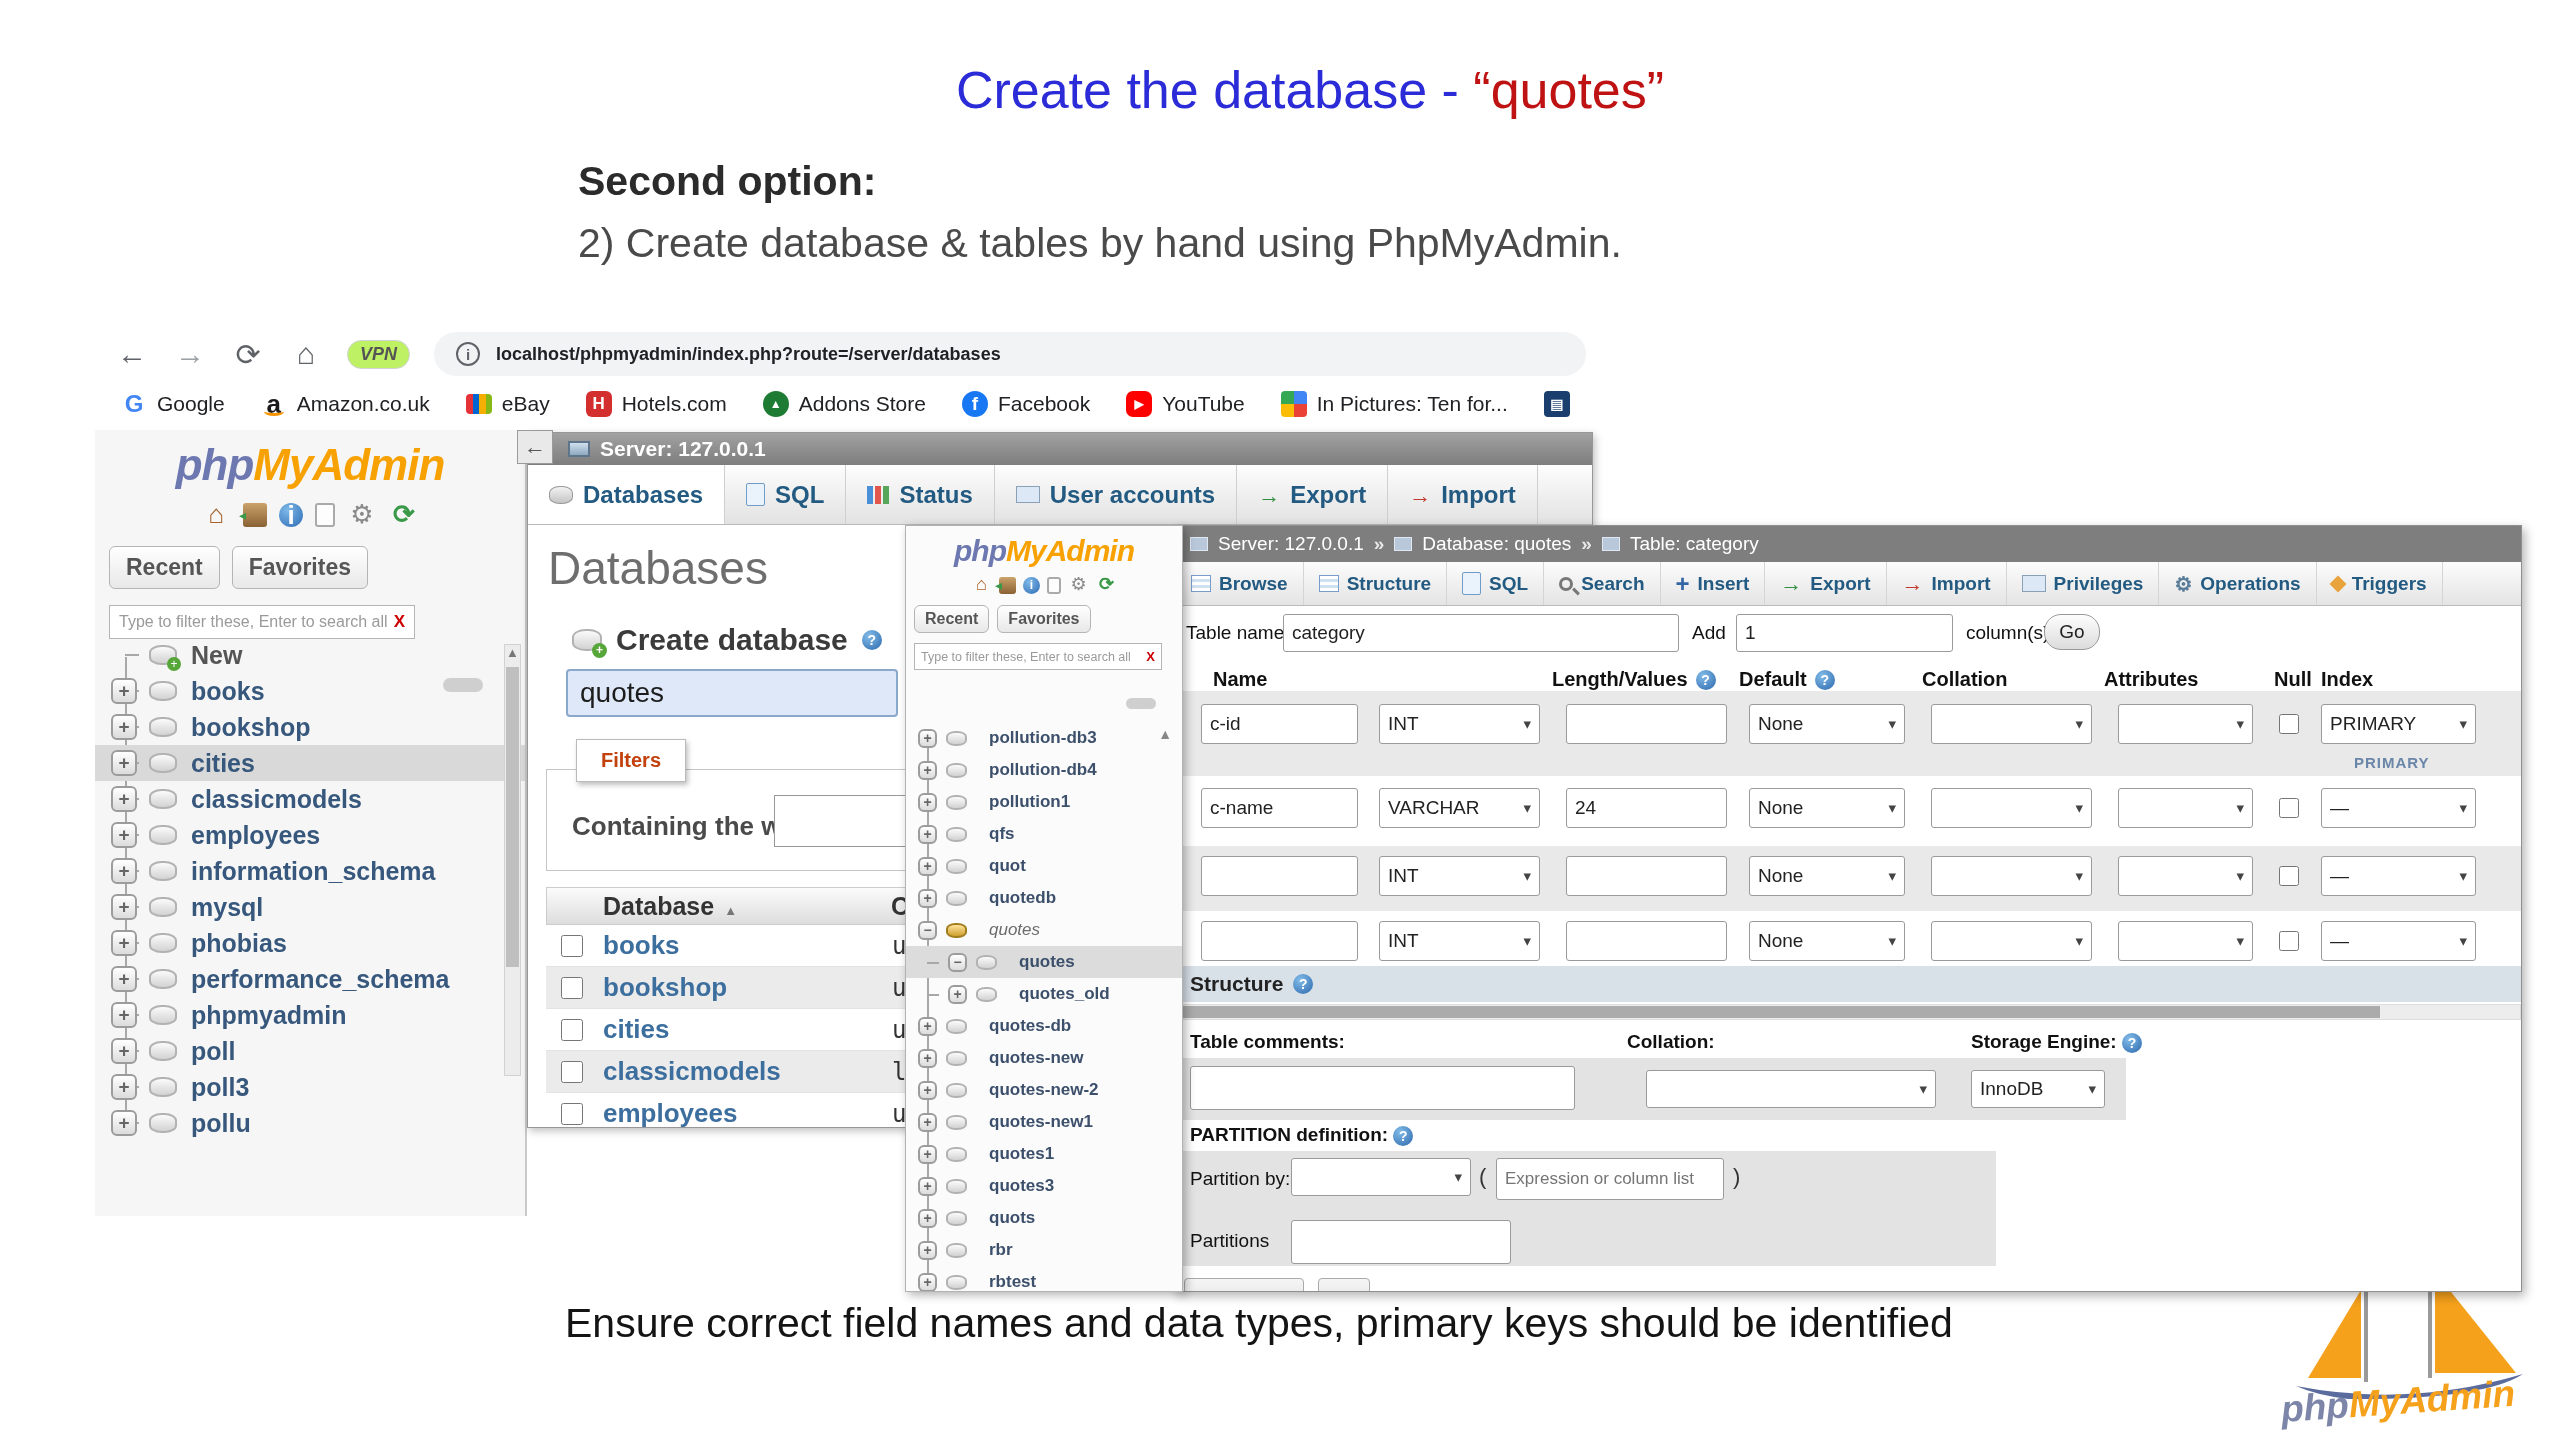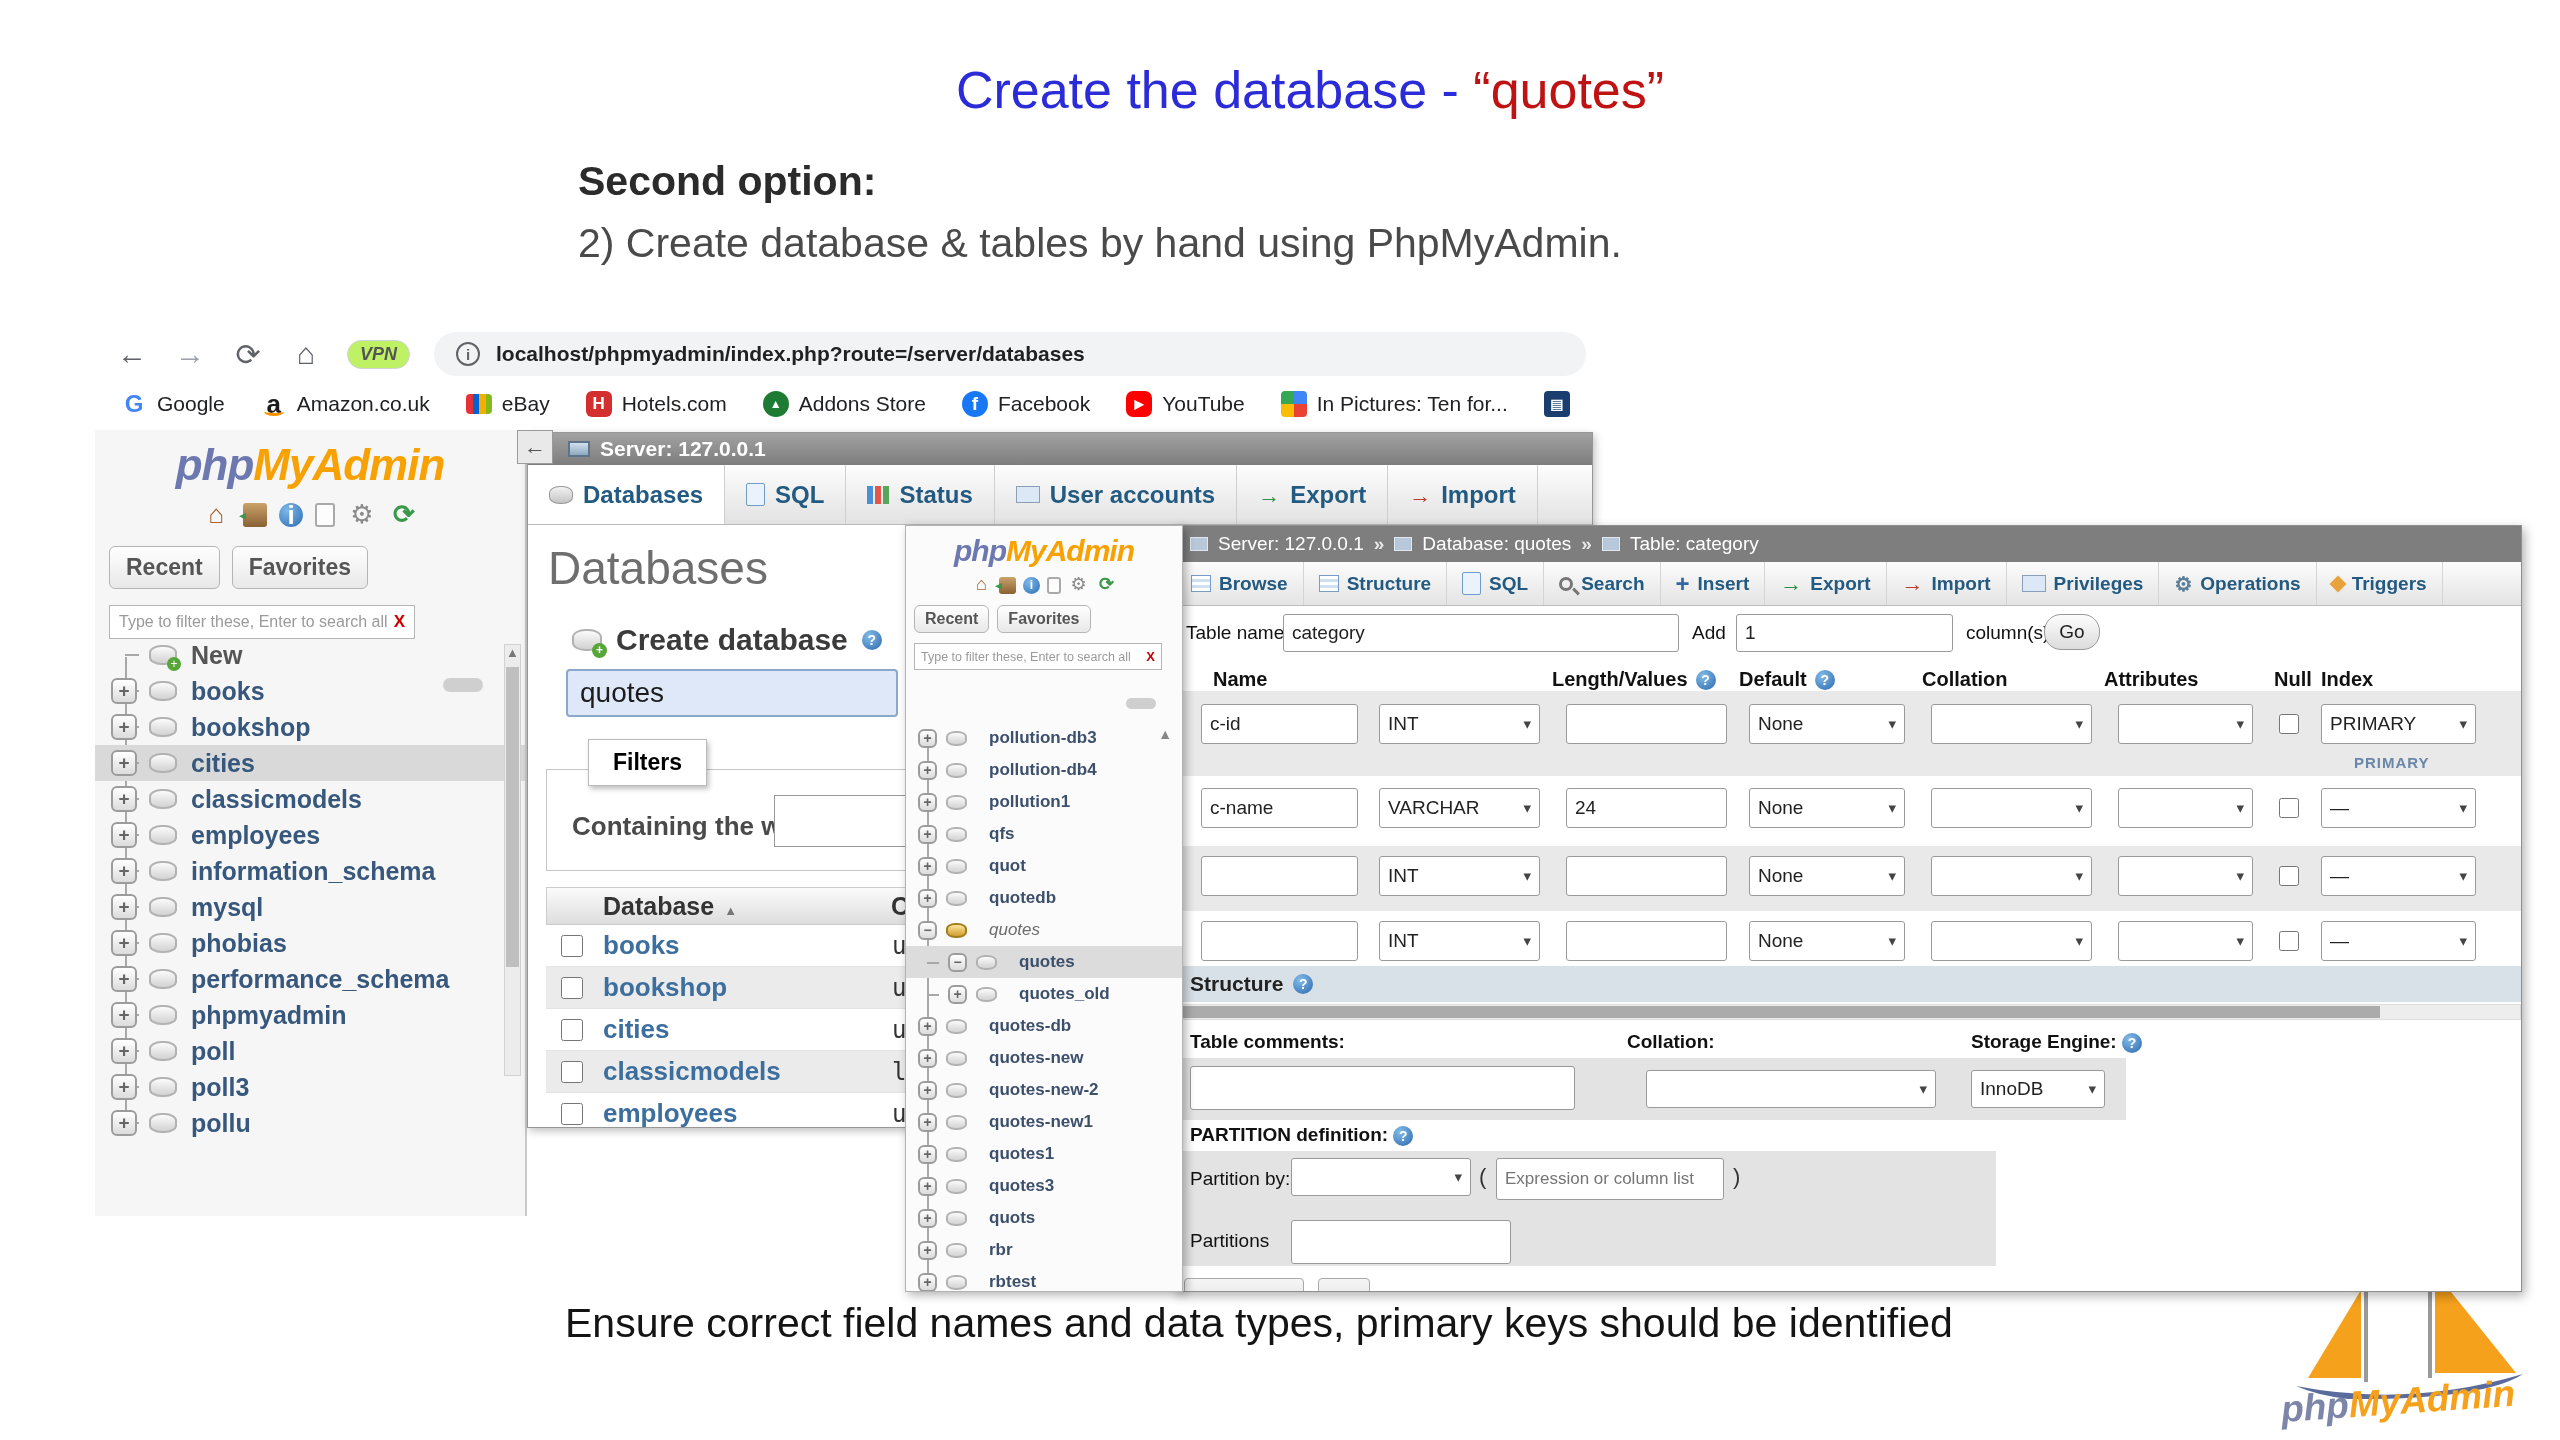--- a/index.html
+++ b/index.html
@@ -15,21 +15,21 @@
   .footer-note { position:absolute; left:565px; top:1300px; font-size:41px; color:#141414; }
 
   
   .browser { position:absolute; left:95px; top:328px; width:1497px; height:100px; background:#fff; }
   .btoolbar { height:52px; display:flex; align-items:center; gap:24px; padding-left:20px; }
   .nav-ic { font-size:30px; color:#5f6368; width:34px; text-align:center; }
   .nav-ic.dim { color:#9aa0a6; }
   .vpn { background:#bef264; border:1px solid #cfd2d6; border-radius:18px; padding:3px 12px; font-size:18px; font-weight:bold; font-style:italic; color:#555; }
   .addr { flex:1; height:44px; background:#f1f3f4; border-radius:22px; display:flex; align-items:center; gap:16px; padding:0 22px; margin-right:6px; }
   .info-ic { width:24px; height:24px; border:2px solid #5f6368; border-radius:50%; color:#5f6368; font-size:15px; font-weight:bold; display:flex; align-items:center; justify-content:center; flex:0 0 auto; }
-  .url { font-size:21px; color:#202124; font-weight:bold; white-space:nowrap; }
+  .url { font-size:18px; color:#202124; font-weight:bold; white-space:nowrap; }
   .bbar { height:48px; display:flex; align-items:center; gap:36px; padding-left:26px; }
   .bm { display:flex; align-items:center; gap:10px; font-size:21px; color:#202124; white-space:nowrap; }
   .bi { width:26px; height:26px; display:flex; align-items:center; justify-content:center; font-weight:bold; flex:0 0 auto; }
   .bi-google::before { content:"G"; font-size:24px; color:#4285F4; font-weight:bold; }
   .bi-amazon { position:relative; } .bi-amazon::before { content:"a"; font-size:26px; color:#1b1b1b; font-weight:bold; }
   .bi-amazon::after { content:""; position:absolute; left:3px; bottom:1px; width:20px; height:6px; border-bottom:3px solid #f79400; border-radius:50%; }
   .bi-ebay { background:linear-gradient(90deg,#e53238 0 25%,#0064d2 25% 50%,#f5af02 50% 75%,#86b817 75% 100%); height:20px; border-radius:4px; }
   .bi-hotels { background:#d32f2f; border-radius:6px; } .bi-hotels::before { content:"H"; color:#fff; font-size:17px; }
   .bi-addons { background:#1e7b34; border-radius:50%; } .bi-addons::before { content:"▲"; color:#fff; font-size:12px; }
   .bi-facebook { background:#1877f2; border-radius:50%; } .bi-facebook::before { content:"f"; color:#fff; font-size:19px; }
@@ -102,21 +102,21 @@
   .ti-search::after { content:""; position:absolute; left:10px; top:10px; width:8px; border-top:3px solid #777; transform:rotate(45deg); }
   .ti-insert::before { content:"+"; color:#3465a4; font-weight:bold; font-size:24px; }
   .ti-gear::before { content:"⚙"; color:#5a7d9a; font-size:20px; }
   .ti-trig { width:12px; height:12px; background:#e8a33d; transform:rotate(45deg); }
   .w1-body { position:relative; height:602px; }
   .w1-h1 { position:absolute; left:20px; top:16px; font-size:46px; color:#6e6e6e; }
   .w1-create { position:absolute; left:44px; top:98px; display:flex; align-items:center; gap:14px; font-size:30px; font-weight:bold; color:#3b3b3b; }
   .dbplus { position:relative; width:30px; height:22px; background:linear-gradient(#fbfbfb,#d2d2d2); border:2px solid #b2b2b2; border-radius:45%/38%; }
   .dbplus::after { content:"+"; position:absolute; right:-7px; bottom:-9px; width:15px; height:15px; background:#57a639; border-radius:50%; color:#fff; font-size:12px; line-height:15px; text-align:center; }
   .w1-dbinput { position:absolute; left:38px; top:144px; width:332px; height:48px; background:#dfe8f8; border:2px solid #8aa7cc; border-radius:4px; font-size:28px; color:#1c1c1c; padding:0 12px; font-family:"Liberation Sans",sans-serif; }
-  .w1-legend { position:absolute; left:60px; top:214px; background:#fff; border:1px solid #bbb; box-shadow:2px 3px 5px rgba(0,0,0,.25); padding:9px 24px; font-size:23px; font-weight:bold; color:#000000; z-index:1; }
+  .w1-legend { position:absolute; left:48px; top:214px; background:#fff; border:1px solid #bbb; box-shadow:2px 3px 5px rgba(0,0,0,.25); padding:9px 24px; font-size:20px; font-weight:bold; color:#c2410c; z-index:1; }
   .w1-fieldset { position:absolute; left:18px; top:244px; width:452px; height:102px; border:1px solid #c5c5c5; }
   .w1-containing { position:absolute; left:44px; top:286px; font-size:26px; font-weight:bold; color:#4a4a4a; }
   .w1-cont-input { position:absolute; left:246px; top:270px; width:134px; height:52px; background:#fff; border:1px solid #999; }
   .w1-table { position:absolute; left:18px; top:362px; width:418px; }
   .dbhead { height:38px; display:flex; align-items:center; background:linear-gradient(#fbfbfb,#ddd); border:1px solid #ccc; font-size:25px; font-weight:bold; color:#333; }
   .dbhead .cbsp { width:56px; }
   .dbhead .dh-name { flex:1; display:flex; gap:10px; align-items:center; }
   .sort-ic::before { content:"▲"; font-size:13px; color:#777; }
   .dbhead .dh-coll { width:72px; }
   .dbrow { height:42px; display:flex; align-items:center; border-bottom:1px solid #e3e3e3; }

